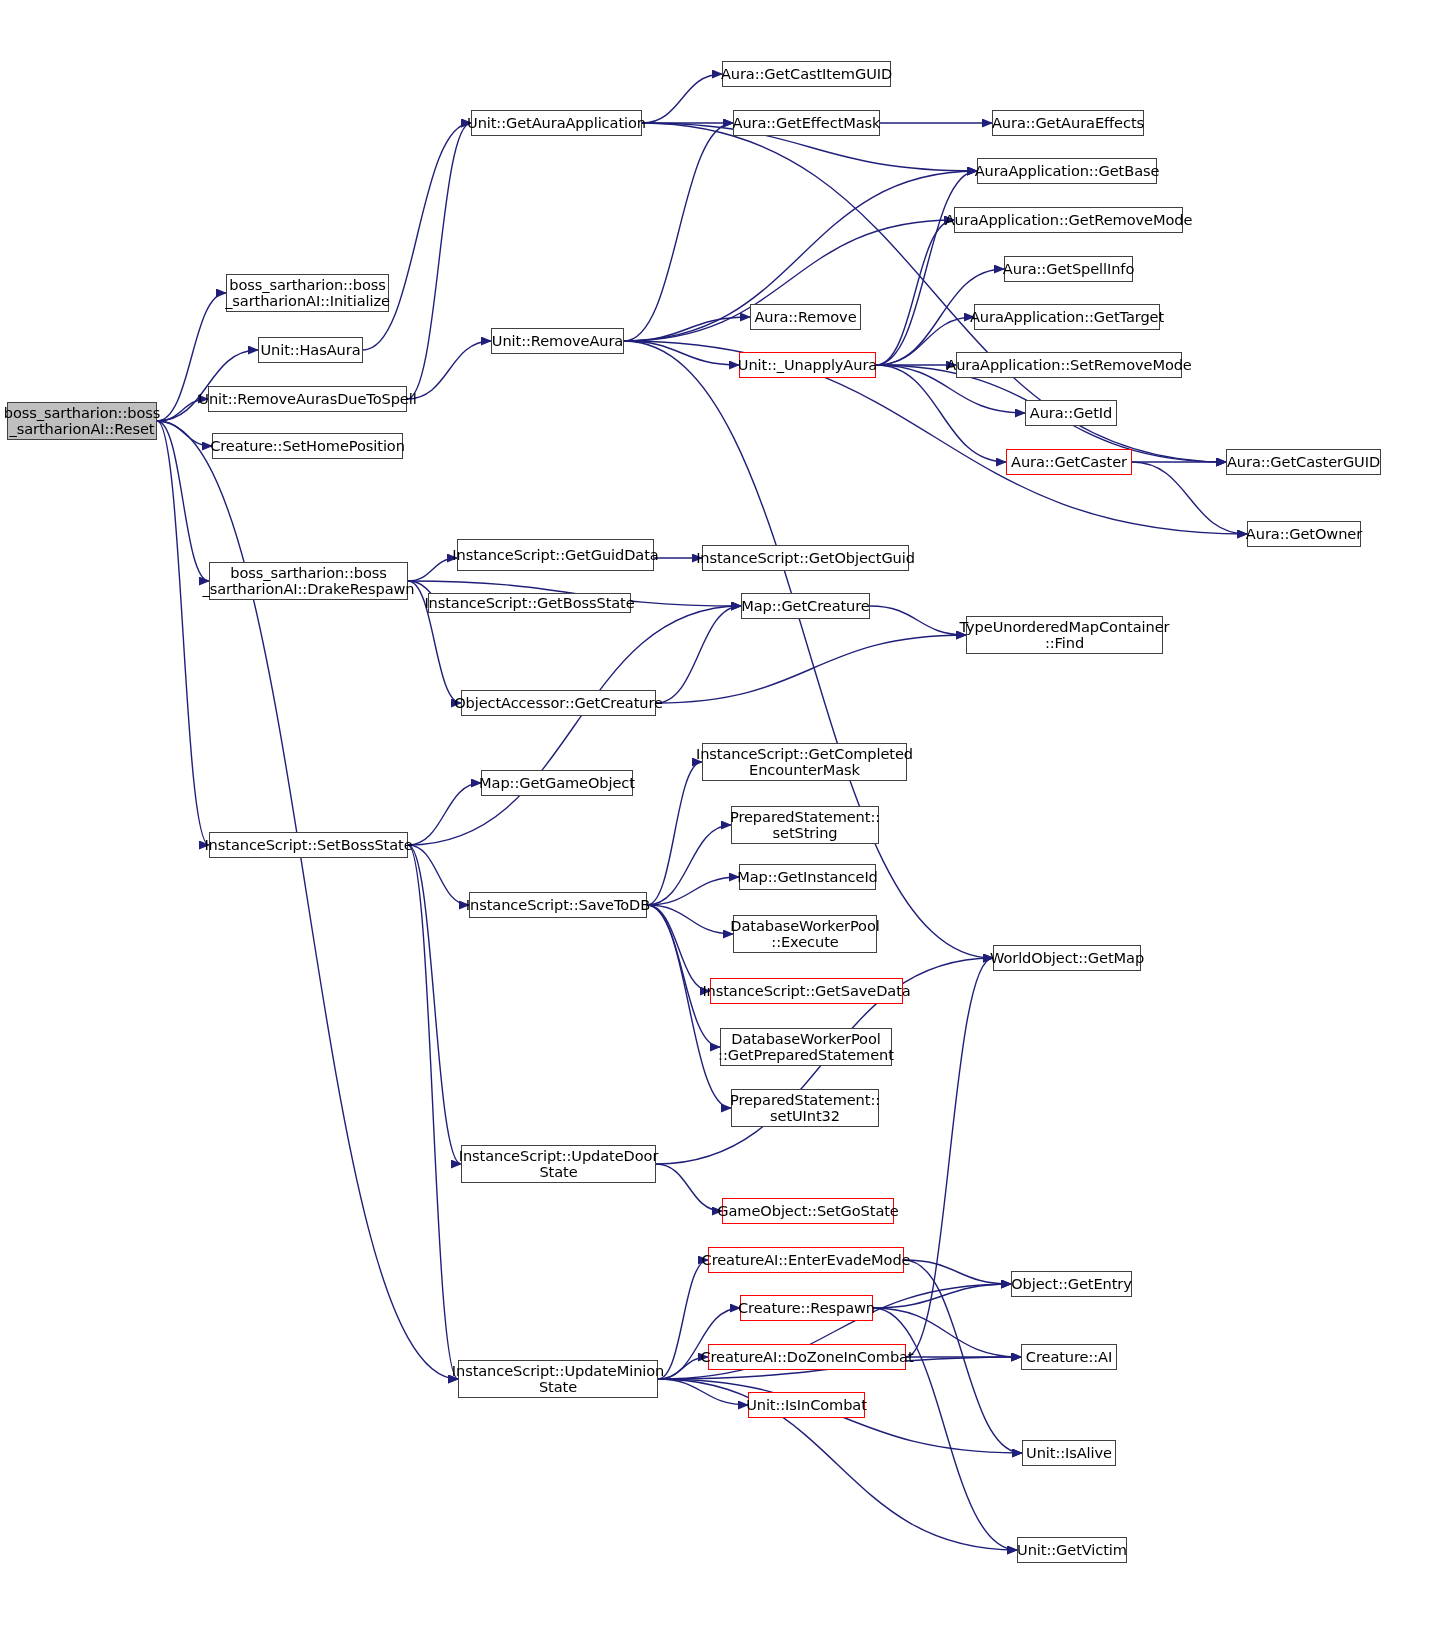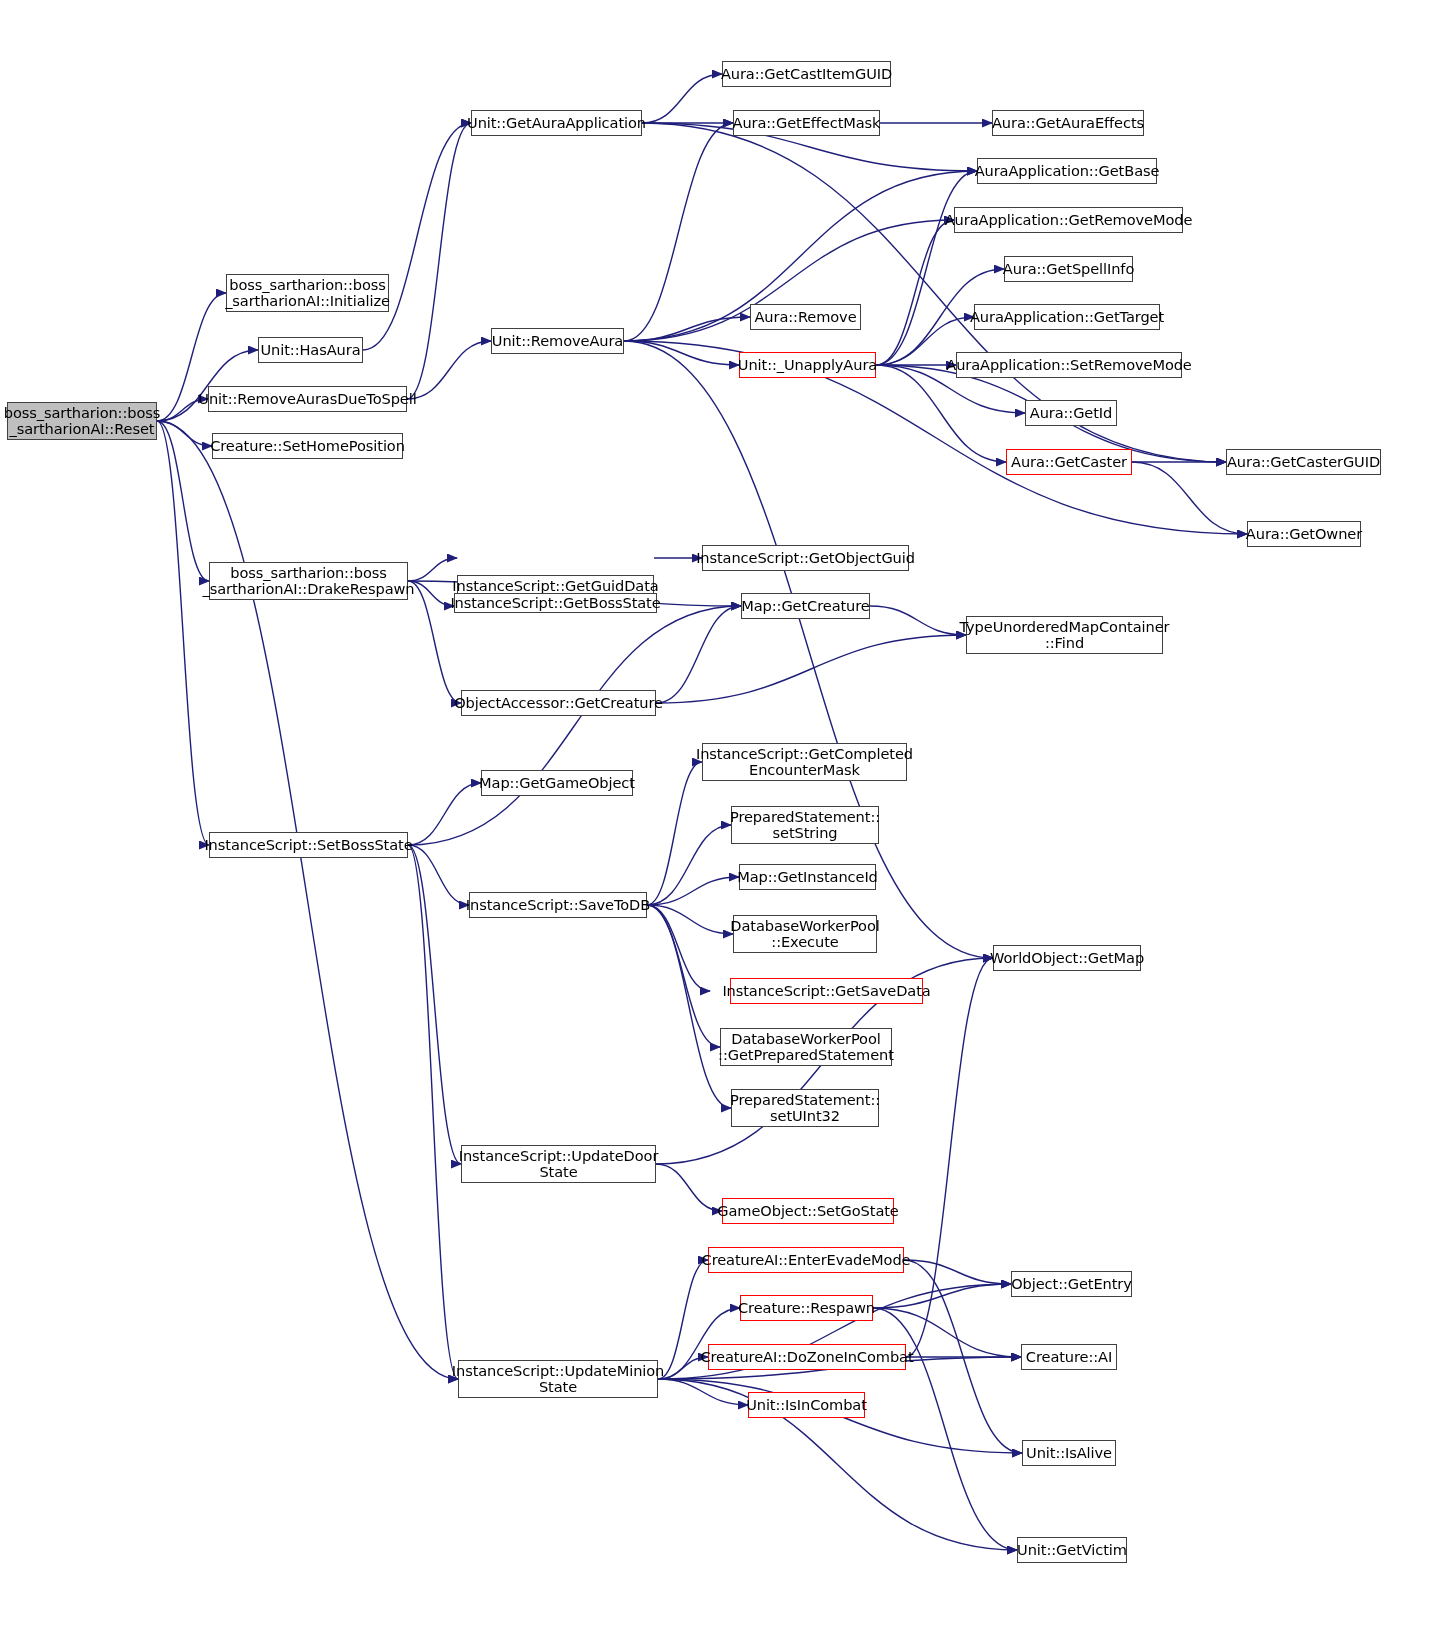--- a/index.html
+++ b/index.html
@@ -139,38 +139,38 @@
       <div class="node" style="left: 956px; top: 352px; width: 226px; height: 26px;">AuraApplication::SetRemoveMode</div>
       <div class="node" style="left: 1025px; top: 400px; width: 92px; height: 26px;">Aura::GetId</div>
       <div class="node red" style="left: 1006px; top: 449px; width: 126px; height: 26px;">Aura::GetCaster</div>
       <div class="node" style="left: 1226px; top: 449px; width: 155px; height: 26px;">Aura::GetCasterGUID</div>
       <div class="node" style="left: 1247px; top: 521px; width: 114px; height: 26px;">Aura::GetOwner</div>
       <div class="node" style="left: 491px; top: 328px; width: 133px; height: 26px;">Unit::RemoveAura</div>
       <div class="node" style="left: 750px; top: 304px; width: 111px; height: 26px;">Aura::Remove</div>
       <div class="node red" style="left: 739px; top: 352px; width: 137px; height: 26px;">Unit::_UnapplyAura</div>
       <div class="node" style="left: 209px; top: 562px; width: 199px; height: 38px;">boss_sartharion::boss
 _sartharionAI::DrakeRespawn</div>
-      <div class="node" style="left: 457px; top: 575px; width: 197px; height: 23px;">InstanceScript::GetGuidData</div>
+      <div class="node" style="left: 457px; top: 539px; width: 197px; height: 32px;">InstanceScript::GetGuidData</div>
       <div class="node" style="left: 702px; top: 545px; width: 207px; height: 26px;">InstanceScript::GetObjectGuid</div>
-      <div class="node" style="left: 454px; top: 593px; width: 203px; height: 16px;">InstanceScript::GetBossState</div>
+      <div class="node" style="left: 428px; top: 593px; width: 203px; height: 16px;">InstanceScript::GetBossState</div>
       <div class="node" style="left: 741px; top: 593px; width: 129px; height: 26px;">Map::GetCreature</div>
       <div class="node" style="left: 966px; top: 616px; width: 197px; height: 38px;">TypeUnorderedMapContainer
 ::Find</div>
       <div class="node" style="left: 461px; top: 690px; width: 195px; height: 26px;">ObjectAccessor::GetCreature</div>
       <div class="node" style="left: 209px; top: 832px; width: 199px; height: 26px;">InstanceScript::SetBossState</div>
       <div class="node" style="left: 481px; top: 770px; width: 152px; height: 26px;">Map::GetGameObject</div>
       <div class="node" style="left: 702px; top: 743px; width: 205px; height: 38px;">InstanceScript::GetCompleted
 EncounterMask</div>
       <div class="node" style="left: 731px; top: 806px; width: 148px; height: 38px;">PreparedStatement::
 setString</div>
       <div class="node" style="left: 739px; top: 864px; width: 137px; height: 26px;">Map::GetInstanceId</div>
       <div class="node" style="left: 733px; top: 915px; width: 144px; height: 38px;">DatabaseWorkerPool
 ::Execute</div>
       <div class="node" style="left: 469px; top: 892px; width: 178px; height: 26px;">InstanceScript::SaveToDB</div>
-      <div class="node red" style="left: 710px; top: 978px; width: 193px; height: 26px; margin-left: 20px;">InstanceScript::GetSaveData</div>
+      <div class="node red" style="left: 710px; top: 978px; width: 193px; height: 26px;">InstanceScript::GetSaveData</div>
       <div class="node" style="left: 720px; top: 1028px; width: 172px; height: 38px;">DatabaseWorkerPool
 ::GetPreparedStatement</div>
       <div class="node" style="left: 731px; top: 1089px; width: 148px; height: 38px;">PreparedStatement::
 setUInt32</div>
       <div class="node" style="left: 461px; top: 1145px; width: 195px; height: 38px;">InstanceScript::UpdateDoor
 State</div>
       <div class="node red" style="left: 722px; top: 1198px; width: 172px; height: 26px;">GameObject::SetGoState</div>
       <div class="node red" style="left: 708px; top: 1247px; width: 196px; height: 26px;">CreatureAI::EnterEvadeMode</div>
       <div class="node red" style="left: 740px; top: 1295px; width: 133px; height: 26px;">Creature::Respawn</div>
       <div class="node red" style="left: 708px; top: 1344px; width: 198px; height: 26px;">CreatureAI::DoZoneInCombat</div>

